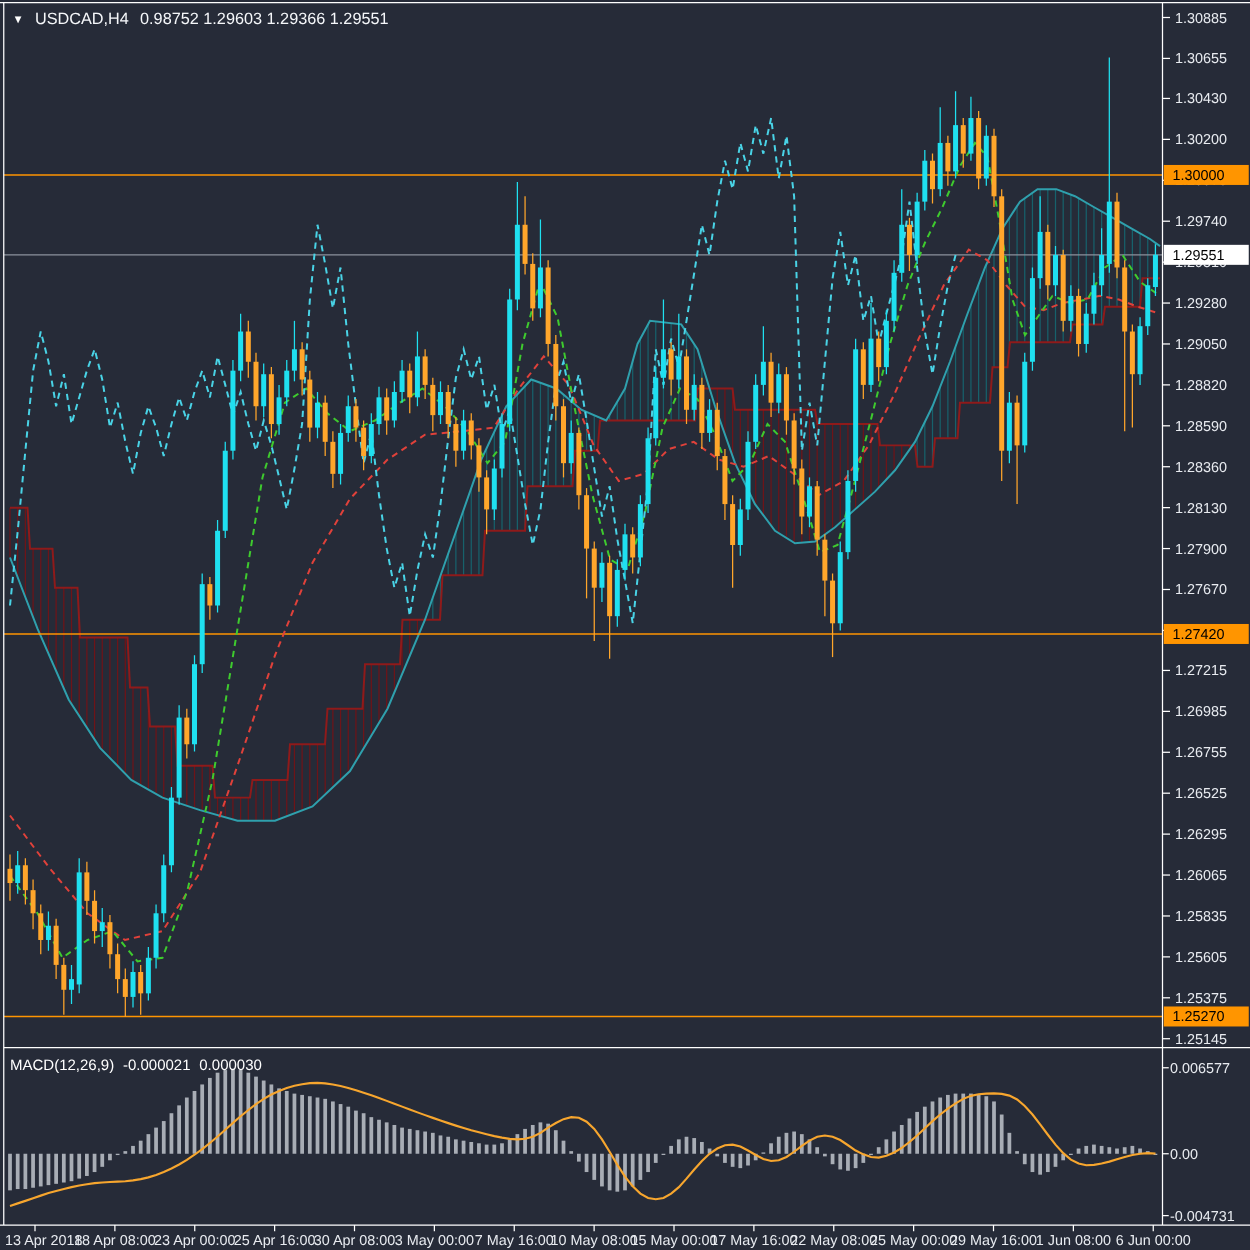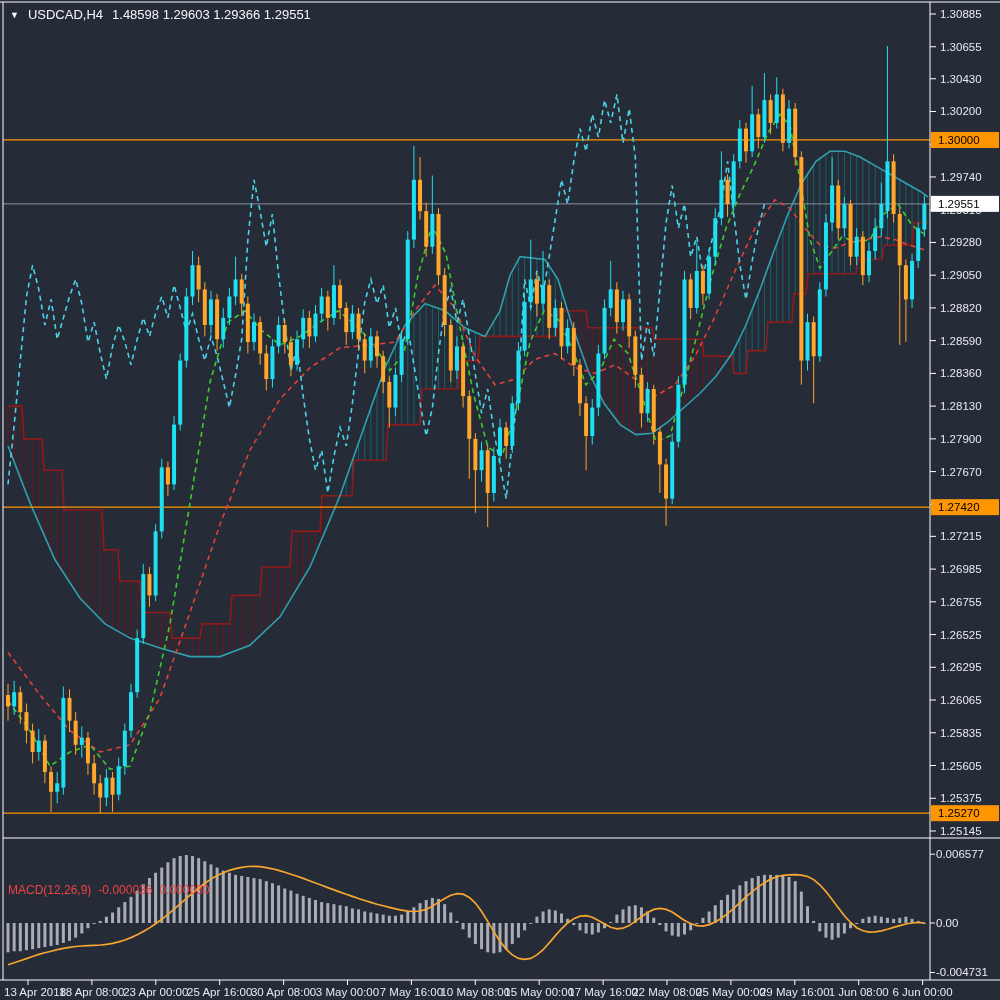--- a/index.html
+++ b/index.html
@@ -1,20 +1,20 @@
 <!DOCTYPE html>
 <html><head>
 <meta charset="utf-8">
 <style>
   html,body{margin:0;padding:0;background:#14161d;}
   .terminal{position:relative;width:1000px;height:1000px;background:#262b38;overflow:hidden;
     font-family:"Liberation Sans",sans-serif;}
   .title{position:absolute;left:10px;top:7px;color:#f5f7fa;font-size:13px;display:flex;gap:9px;align-items:center;}
   .title .arrow{font-size:9px;color:#ffffff;cursor:pointer;}
-  .macd-label{position:absolute;left:8px;top:845px;color:#ef4444;font-size:12px;display:flex;gap:7px;margin-top:38px;}
+  .macd-label{position:absolute;left:8px;top:845px;color:#ffffff;font-size:12px;display:flex;gap:7px;}
   svg{position:absolute;left:0;top:0;}
   text{font-family:"Liberation Sans",sans-serif;}
 </style>
 </head>
 <body>
 
 <div class="terminal">
   <svg id="chart" width="1000" height="1000">
       <rect x="0" y="0" width="1000" height="1000" fill="#262b38"></rect>
       <defs>
@@ -751,20 +751,20 @@
         <text x="794.8" y="996" fill="#e8ebf0" font-size="11.5" text-anchor="middle">29 May 16:00</text>
         <line x1="858.6999999999999" y1="980" x2="858.6999999999999" y2="985" stroke="#ffffff" stroke-width="1"></line>
         <text x="858.6999999999999" y="996" fill="#e8ebf0" font-size="11.5" text-anchor="middle">1 Jun 08:00</text>
         <line x1="922.6" y1="980" x2="922.6" y2="985" stroke="#ffffff" stroke-width="1"></line>
         <text x="922.6" y="996" fill="#e8ebf0" font-size="11.5" text-anchor="middle">6 Jun 00:00</text>
       </g>
     </svg>
   <div class="title">
     <span class="arrow">▼</span>
     <span>USDCAD,H4</span>
-    <span>1.48598 1.29603 1.29366 1.29551</span>
+    <span>0.98752 1.29603 1.29366 1.29551</span>
   </div>
   <div class="macd-label">
     <span>MACD(12,26,9)</span>
-    <span>-0.000036</span>
+    <span>-0.000021</span>
     <span>0.000030</span>
   </div>
 </div>
 
 </body></html>

